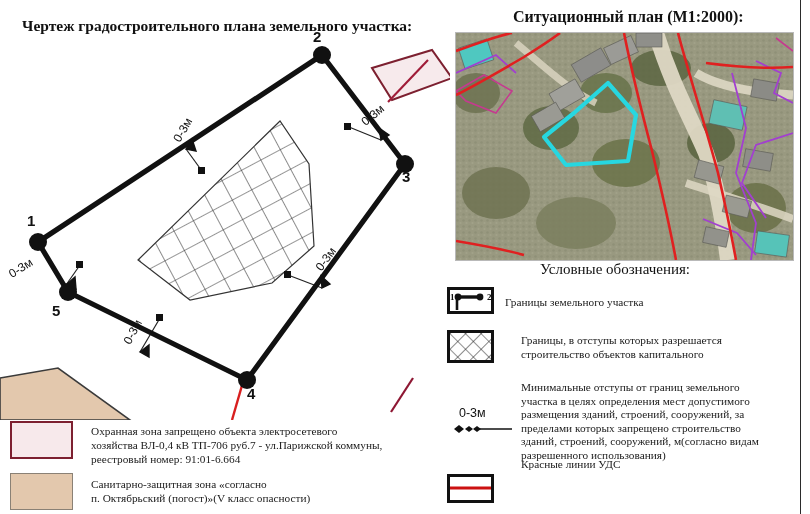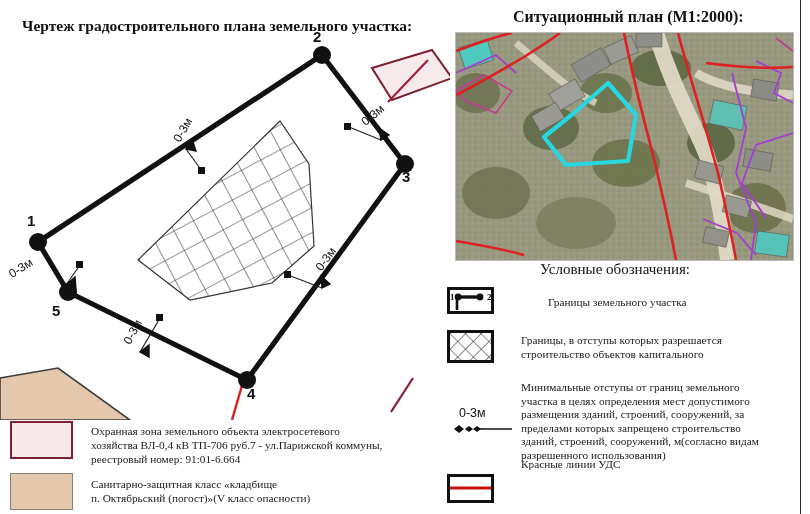--- a/index.html
+++ b/index.html
@@ -217,21 +217,21 @@
   <div class="lg-box" style="left:447px;top:287px;width:47px;height:27px;">
     <svg width="41" height="21" viewBox="0 0 41 21" style="display:block;">
       <line x1="7" y1="7" x2="30" y2="7" stroke="#111" stroke-width="3.4"></line>
       <line x1="7" y1="7" x2="7" y2="20" stroke="#111" stroke-width="2.6"></line>
       <circle cx="8" cy="7" r="3.4" fill="#111"></circle>
       <circle cx="30" cy="7" r="3.4" fill="#111"></circle>
     </svg>
   </div>
   <div class="dim-label" style="left:450px;top:292px;font-size:9px;font-weight:bold;font-family:'Liberation Serif',serif;">1</div>
   <div class="dim-label" style="left:487px;top:292px;font-size:9px;font-weight:bold;font-family:'Liberation Serif',serif;">2</div>
-  <div class="lg-text" style="left:548px;top:296px;text-align:center;">
+  <div class="lg-text" style="left:505px;top:296px;text-align:center;">
     <div>Границы земельного участка</div>
   </div>
 
   <div class="lg-box" style="left:447px;top:330px;width:47px;height:33px;">
     <svg width="41" height="27" viewBox="0 0 41 27" style="display:block;">
       <defs>
         <pattern id="lg-hatch" width="11" height="11" patternUnits="userSpaceOnUse" patternTransform="rotate(45)">
           <rect width="11" height="11" fill="#fff"></rect>
           <path d="M0 0 L0 11 M0 0 L11 0" stroke="#222" stroke-width="1.1"></path>
         </pattern>
@@ -267,24 +267,24 @@
       <rect width="41" height="23" fill="#fff"></rect>
       <line x1="0" y1="11" x2="41" y2="11" stroke="#cc1111" stroke-width="3"></line>
     </svg>
   </div>
   <div class="lg-text" style="left:521px;top:458px;">
     <div>Красные линии УДС</div>
   </div>
 
   <div class="swatch" style="left:10px;top:421px;width:63px;height:38px;background:#f7e9eb;border:2px solid #7d2030;"></div>
   <div class="bl-text" style="left:91px;top:424px;">
-    <div>Охранная зона земельного объекта электросетевого</div>
+    <div>Охранная зона запрещено объекта электросетевого</div>
     <div>хозяйства ВЛ-0,4 кВ ТП-706 руб.7 - ул.Парижской коммуны,</div>
     <div>реестровый номер: 91:01-6.664</div>
   </div>
 
   <div class="swatch" style="left:10px;top:473px;width:63px;height:37px;background:#e3c8ad;border:1.5px solid #8a8175;"></div>
   <div class="bl-text" style="left:91px;top:477px;">
-    <div>Санитарно-защитная класс «кладбище</div>
+    <div>Санитарно-защитная зона «согласно</div>
     <div>п. Октябрьский (погост)»(V класс опасности)</div>
   </div>
 
 </div>
 
 </body></html>

